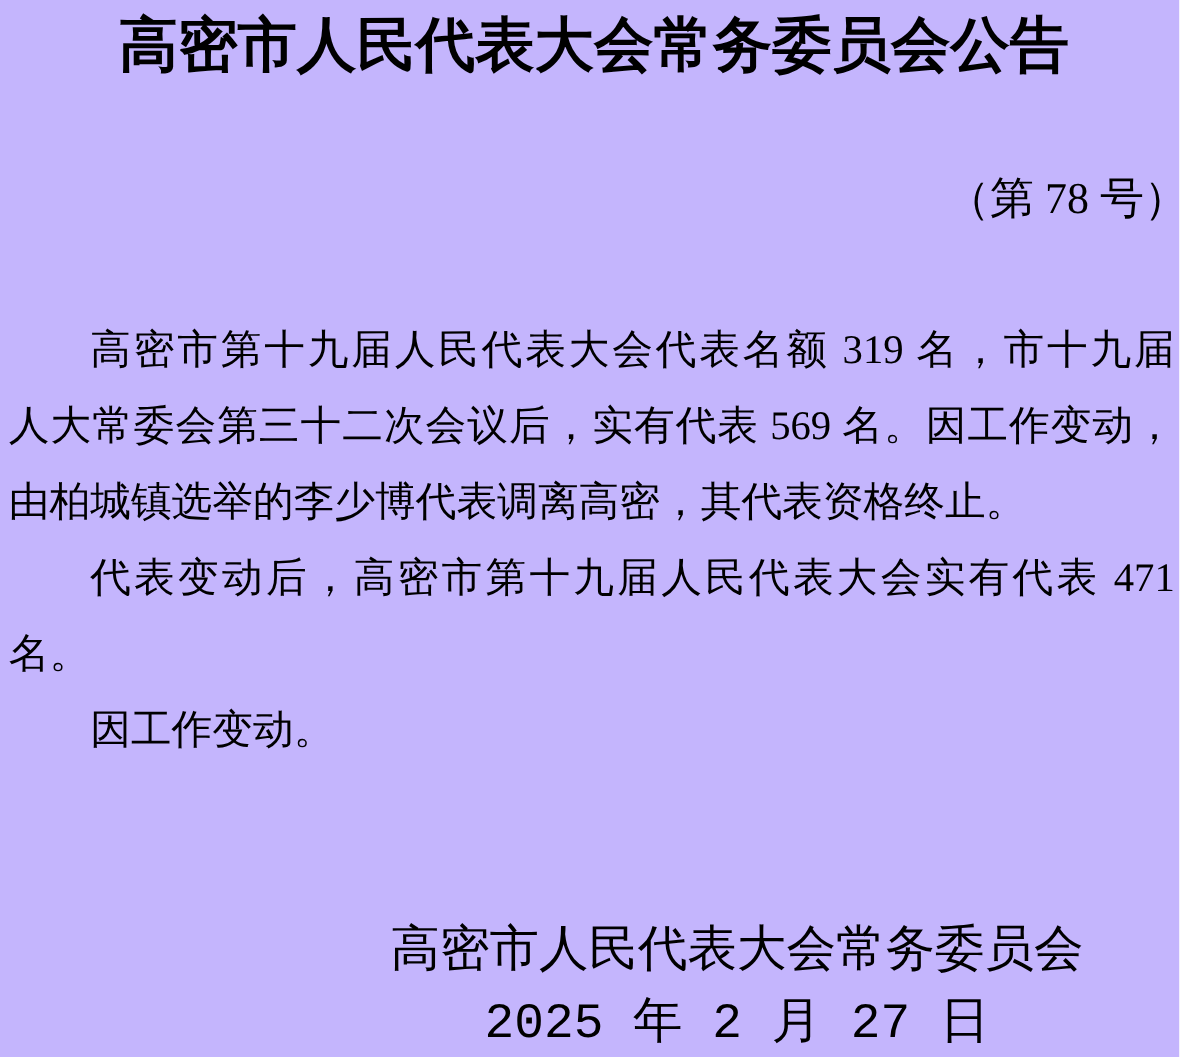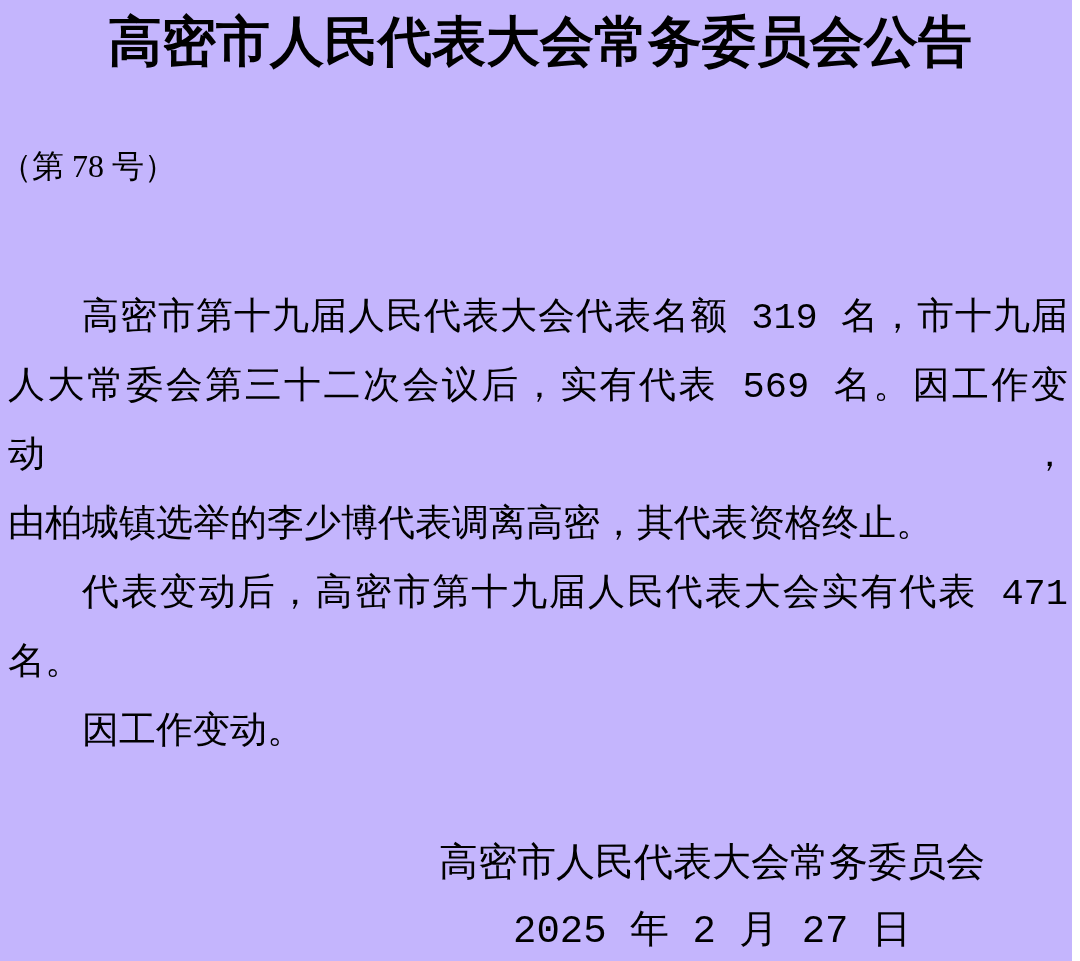--- a/index.html
+++ b/index.html
@@ -24,52 +24,51 @@
     margin: 0;
     text-align: center;
     font-family: "Liberation Sans", "DejaVu Sans", sans-serif;
     font-weight: bold;
     font-size: 54px;
     line-height: 66px;
     letter-spacing: 0px;
   }
   .docnum {
     position: absolute;
-    top: 144px;
+    top: 159px;
     left: 0;
     width: 1080px;
-    text-align: left;
-    font-size: 32px;
+    text-align: right;
+    font-size: 40px;
     line-height: 44px;
   }
   .body-text {
     position: absolute;
     top: 284px;
     left: 8px;
     width: 1060px;
     font-size: 37px;
-    font-family: Liberation Mono, monospace;
   }
   .line {
     line-height: 69px;
     white-space: normal;
   }
   .line.indent {
     text-indent: 2em;
   }
   .line.fill {
     text-align: justify;
     text-align-last: justify;
   }
   .sign-block {
     position: absolute;
     top: 838px;
     right: 87px;
     text-align: center;
-    font-size: 39px;
+    font-size: 45px;
   }
   .signature {
     line-height: 48px;
     white-space: nowrap;
   }
   .date {
     margin-top: 22px;
     line-height: 48px;
     white-space: nowrap;
     font-family: Liberation Mono, monospace;

